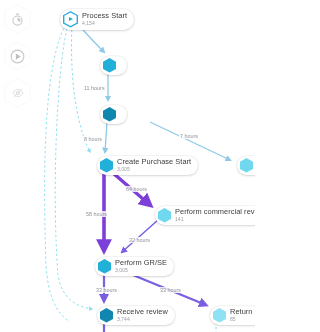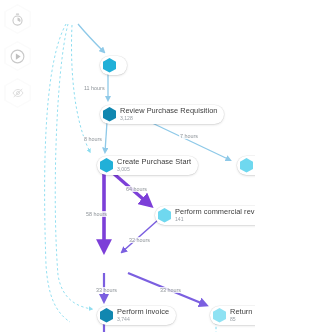--- a/index.html
+++ b/index.html
@@ -128,54 +128,67 @@
 
   <div class="elabel" style="left:83px;top:85px;">11 hours</div>
   <div class="elabel" style="left:83px;top:136px;">8 hours</div>
   <div class="elabel" style="left:179px;top:133px;">7 hours</div>
   <div class="elabel" style="left:125px;top:186px;">64 hours</div>
   <div class="elabel" style="left:85px;top:211px;">58 hours</div>
   <div class="elabel" style="left:128px;top:237px;">32 hours</div>
   <div class="elabel" style="left:95px;top:287px;">33 hours</div>
   <div class="elabel" style="left:159px;top:287px;">33 hours</div>
 
+  <div class="node startnode" style="left:60px;top:9px;">
+    <div class="hexring">
+      <div class="hole"></div>
+        <div class="tri"></div>
+    </div>
+    <div class="txt">
+      <span class="lbl">Process Start</span>
+      <span class="cnt">4,154</span>
+    </div>
+  </div>
 
   <div class="node" style="left:100px;top:56px;">
     <div class="hex" style="background:#21b0d8;"></div>
   </div>
 
   <div class="node" style="left:100px;top:105px;">
     <div class="hex" style="background:#1187b0;"></div>
-    <div class="txt">
-      <span class="lbl">Review Purchase Requisition</span>
-      <span class="cnt">3,128</span>
-    </div>
   </div>
 
   <div class="node" style="left:97px;top:156px;">
     <div class="hex" style="background:#21b0d8;"></div>
     <div class="txt">
       <span class="lbl">Create Purchase Start</span>
       <span class="cnt">3,005</span>
     </div>
   </div>
 
   <div class="node" style="left:155px;top:206px;">
     <div class="hex" style="background:#6fd8ef;"></div>
     <div class="txt">
       <span class="lbl">Perform commercial review</span>
       <span class="cnt">141</span>
     </div>
   </div>
 
+  <div class="node" style="left:95px;top:257px;">
+    <div class="hex" style="background:#21b0d8;"></div>
+    <div class="txt">
+      <span class="lbl">Perform GR/SE</span>
+      <span class="cnt">3,005</span>
+    </div>
+  </div>
 
   <div class="node" style="left:97px;top:306px;">
     <div class="hex" style="background:#1187b0;"></div>
     <div class="txt">
-      <span class="lbl">Perform invoice</span>
+      <span class="lbl">Receive review</span>
       <span class="cnt">3,744</span>
     </div>
   </div>
 
   <div class="node" style="left:210px;top:306px;">
     <div class="hex" style="background:#8fe2f3;"></div>
     <div class="txt">
       <span class="lbl">Return ma</span>
       <span class="cnt">85</span>
     </div>

